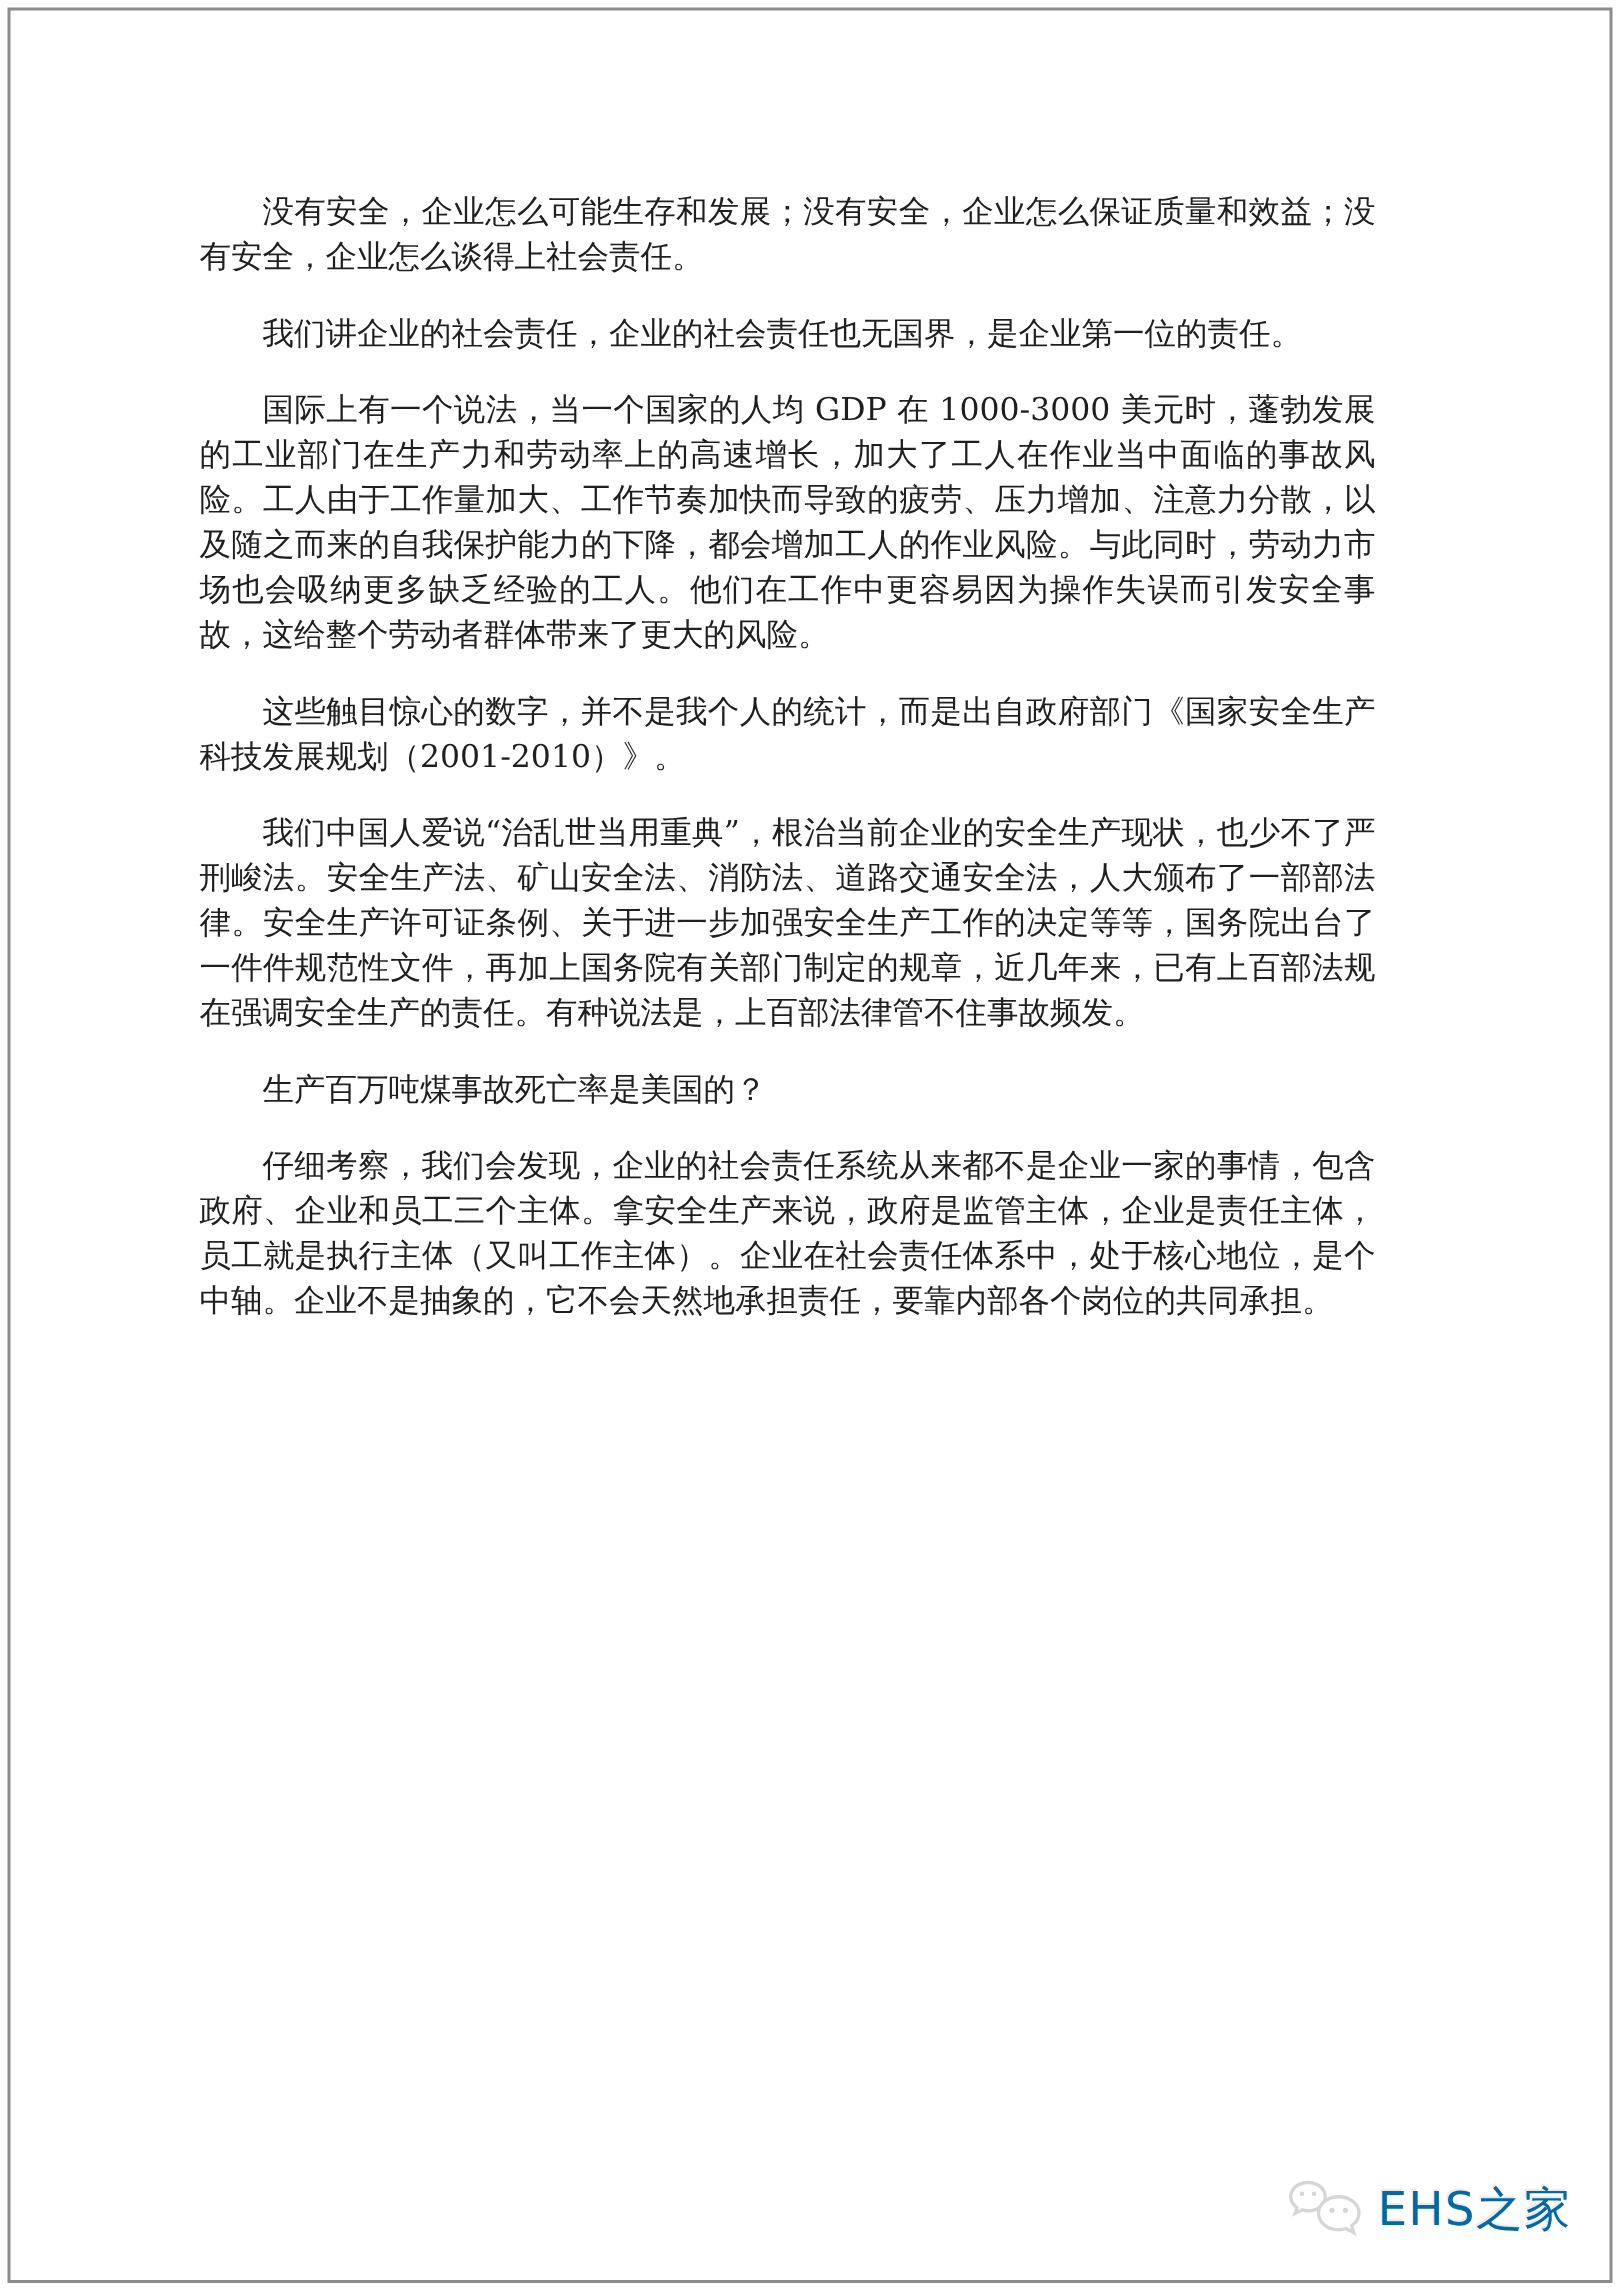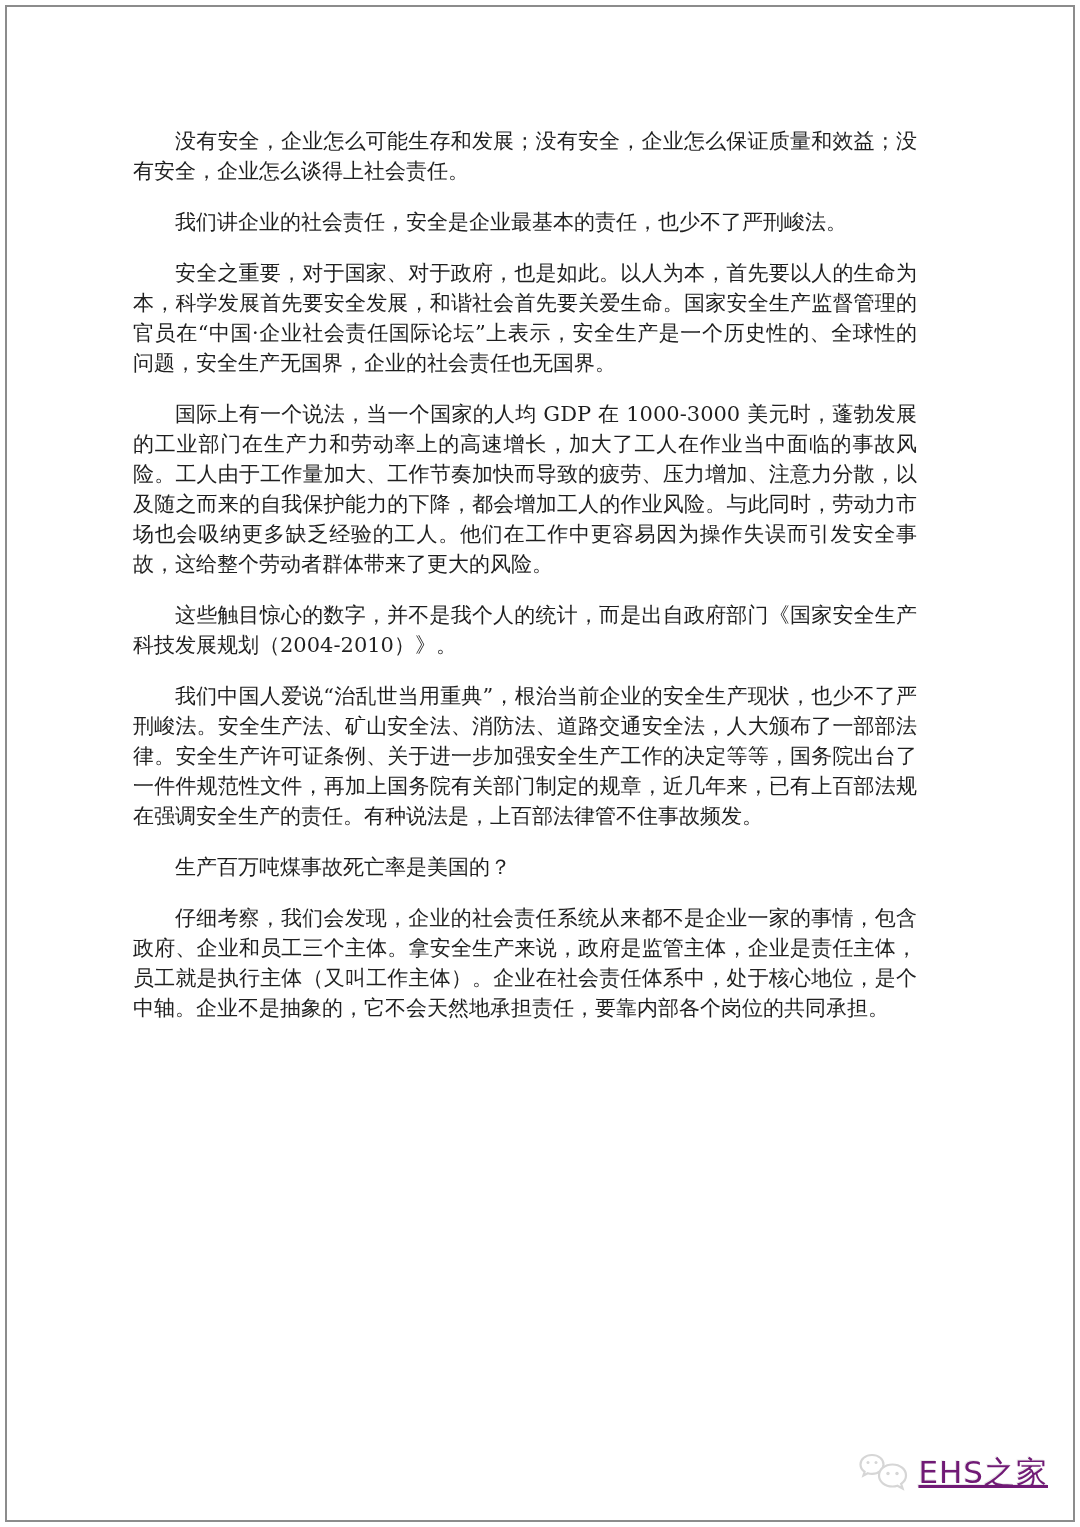--- a/index.html
+++ b/index.html
@@ -46,43 +46,41 @@
     top: 1452px;
     display: flex;
     align-items: center;
     gap: 8px;
     user-select: none;
   }
   .watermark .wm-text {
     font-family: "DejaVu Sans", "Liberation Sans", sans-serif;
     font-size: 31px;
     letter-spacing: 1px;
-    color: #701a75;
+    color: #0369a1;
     text-shadow: 1px 1px 0 #ffffff, -1px -1px 0 rgba(170,170,170,0.25);
-    text-decoration: underline;
   }
   .watermark .wm-icon {
     width: 52px;
     height: 42px;
     display: inline-block;
   }
 </style>
 </head>
 <body>
 
 <div class="page">
 
   <div class="page-border"></div>
 
   <div class="doc-body">
     <p>没有安全，企业怎么可能生存和发展；没有安全，企业怎么保证质量和效益；没有安全，企业怎么谈得上社会责任。</p>
-    <p>我们讲企业的社会责任，安全是企业最基本的责任，也少不了严刑峻法。</p>
-    <p>安全之重要，对于国家、对于政府，也是如此。以人为本，首先要以人的生命为本，科学发展首先要安全发展，和谐社会首先要关爱生命。国家安全生产监督管理的官员在“中国·企业社会责任国际论坛”上表示，安全生产是一个历史性的、全球性的问题，安全生产无国界，企业的社会责任也无国界。</p>
+    <p>我们讲企业的社会责任，企业的社会责任也无国界，是企业第一位的责任。</p>
     <p>国际上有一个说法，当一个国家的人均 GDP 在 1000-3000 美元时，蓬勃发展的工业部门在生产力和劳动率上的高速增长，加大了工人在作业当中面临的事故风险。工人由于工作量加大、工作节奏加快而导致的疲劳、压力增加、注意力分散，以及随之而来的自我保护能力的下降，都会增加工人的作业风险。与此同时，劳动力市场也会吸纳更多缺乏经验的工人。他们在工作中更容易因为操作失误而引发安全事故，这给整个劳动者群体带来了更大的风险。</p>
-    <p>这些触目惊心的数字，并不是我个人的统计，而是出自政府部门《国家安全生产科技发展规划（2004-2010）》。</p>
+    <p>这些触目惊心的数字，并不是我个人的统计，而是出自政府部门《国家安全生产科技发展规划（2001-2010）》。</p>
     <p>我们中国人爱说“治乱世当用重典”，根治当前企业的安全生产现状，也少不了严刑峻法。安全生产法、矿山安全法、消防法、道路交通安全法，人大颁布了一部部法律。安全生产许可证条例、关于进一步加强安全生产工作的决定等等，国务院出台了一件件规范性文件，再加上国务院有关部门制定的规章，近几年来，已有上百部法规在强调安全生产的责任。有种说法是，上百部法律管不住事故频发。</p>
     <p>生产百万吨煤事故死亡率是美国的？</p>
     <p>仔细考察，我们会发现，企业的社会责任系统从来都不是企业一家的事情，包含政府、企业和员工三个主体。拿安全生产来说，政府是监管主体，企业是责任主体，员工就是执行主体（又叫工作主体）。企业在社会责任体系中，处于核心地位，是个中轴。企业不是抽象的，它不会天然地承担责任，要靠内部各个岗位的共同承担。</p>
   </div>
 
   <div class="watermark">
     <span class="wm-icon">
       <svg viewBox="0 0 52 42" width="52" height="42" fill="none">
 
         <path d="M14 3 C7.4 3 2.5 7.2 2.5 12.4 C2.5 15.4 4.1 18 6.6 19.7 L5.4 23.6 L9.8 21.3 C11.1 21.7 12.5 21.9 14 21.9 C20.6 21.9 25.5 17.6 25.5 12.4 C25.5 7.2 20.6 3 14 3 Z" stroke="#d6d6d6" stroke-width="2.2"></path>

